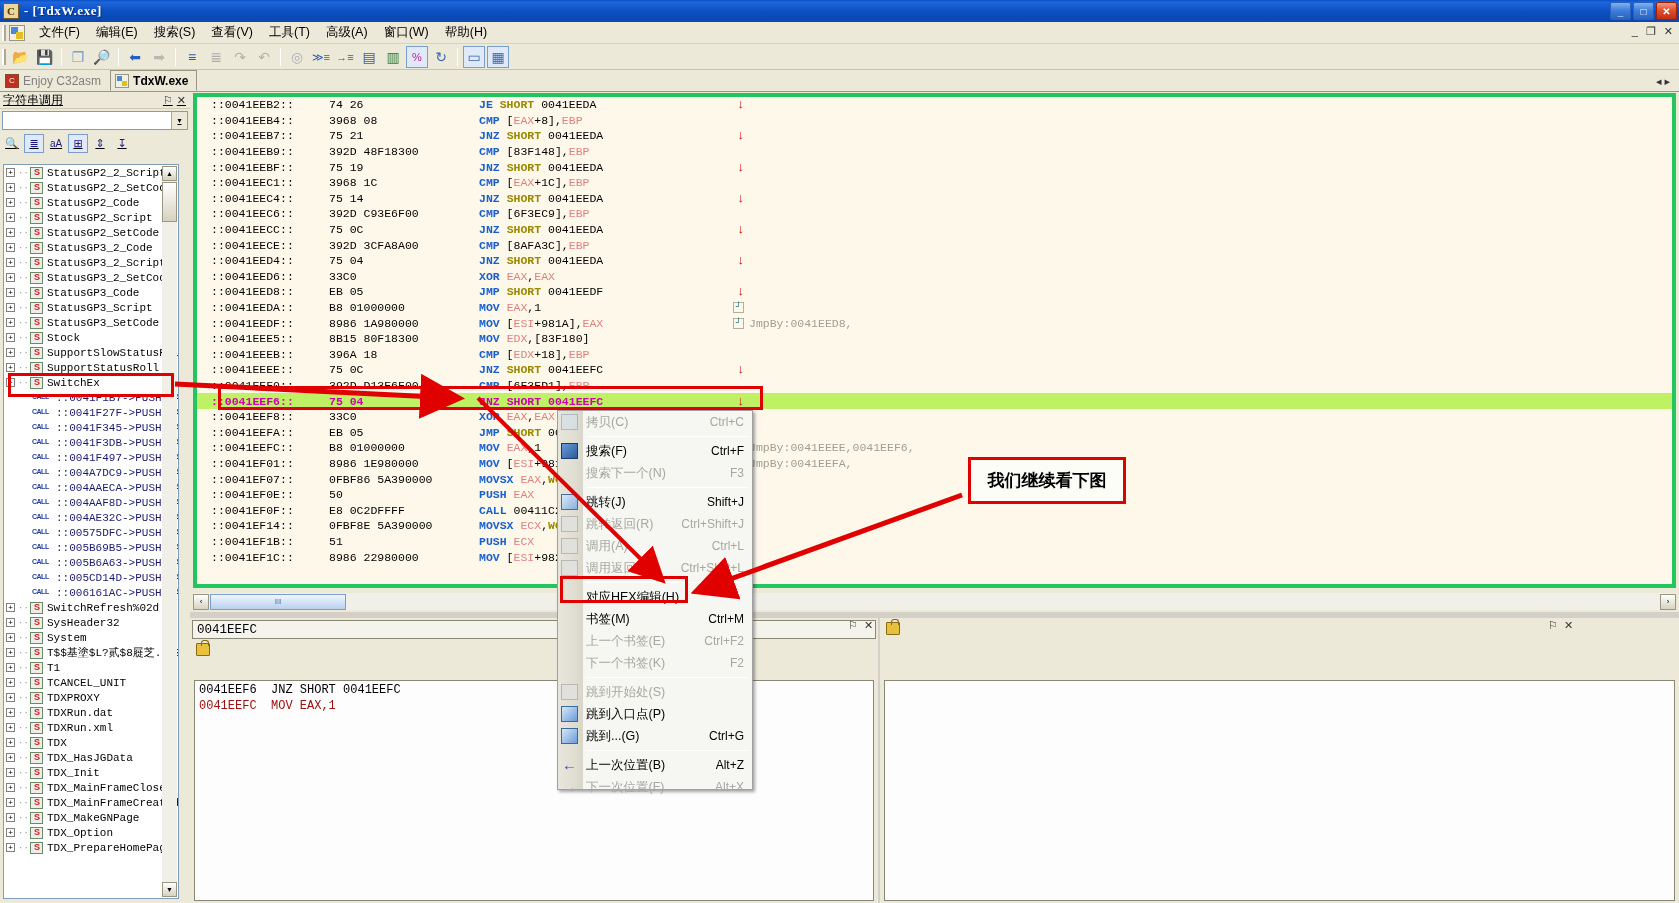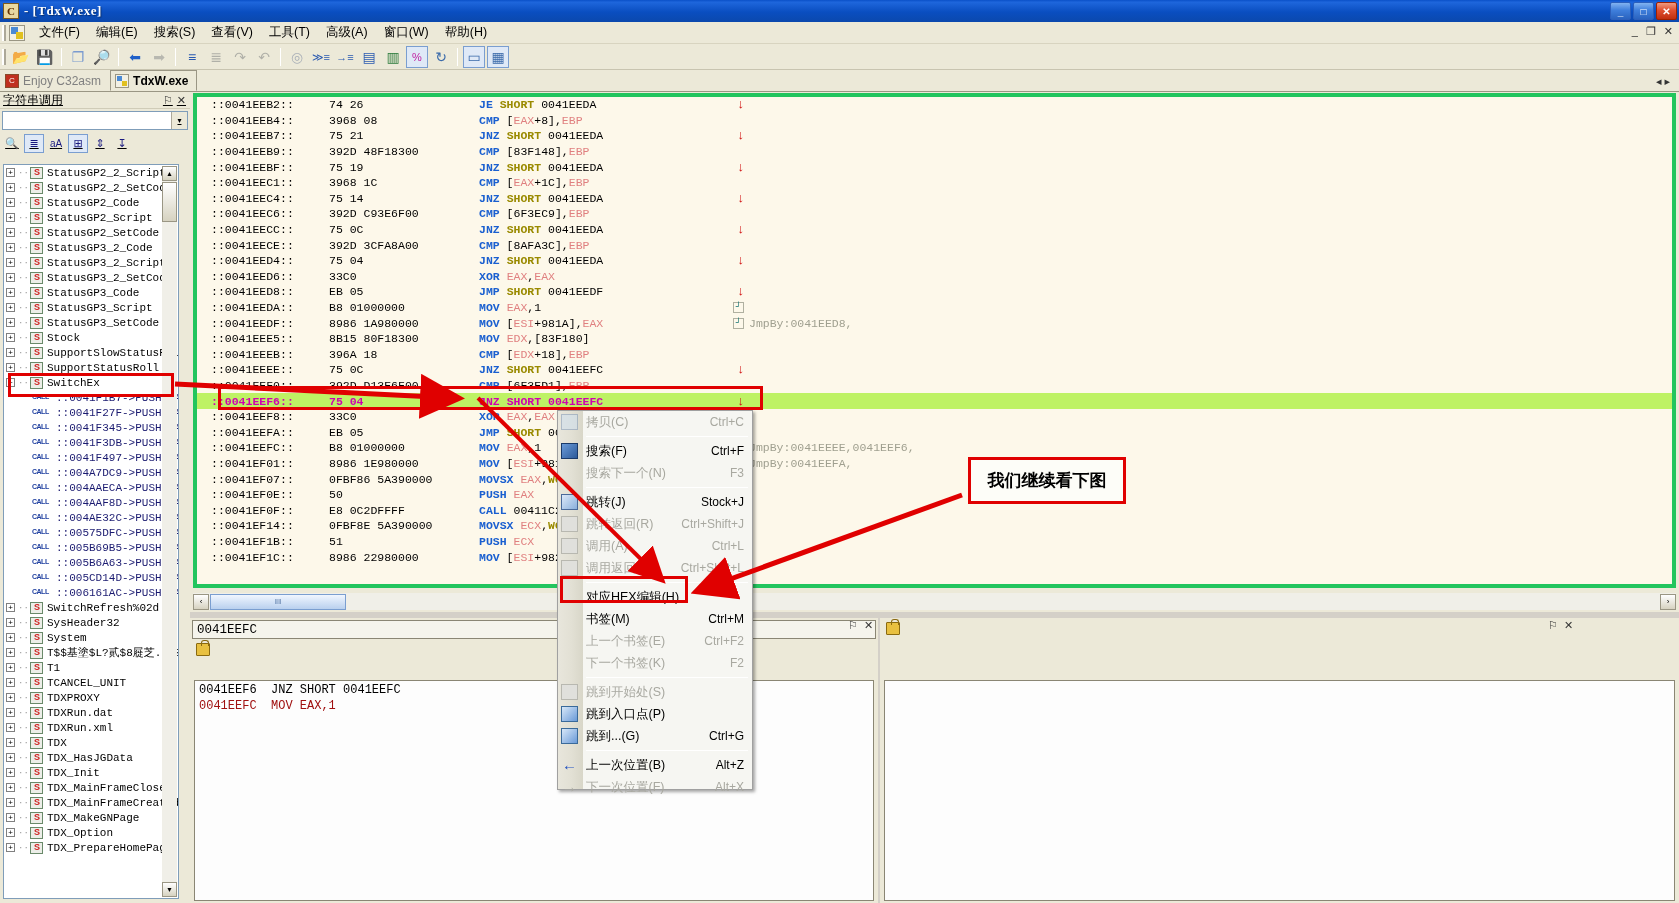--- a/index.html
+++ b/index.html
@@ -702,21 +702,21 @@
         <span class="ci-sc">Ctrl+F</span>
       </div>
       <div class="ci disabled">
         <span>搜索下一个(N)</span>
         <span class="ci-sc">F3</span>
       </div>
       <div class="csep"></div>
       <div class="ci">
         <span class="ci-ico ico-goto"></span>
         <span>跳转(J)</span>
-        <span class="ci-sc">Stock+J</span>
+        <span class="ci-sc">Shift+J</span>
       </div>
       <div class="ci disabled">
         <span class="ci-ico ico-gray"></span>
         <span>跳转返回(R)</span>
         <span class="ci-sc">Ctrl+Shift+J</span>
       </div>
       <div class="ci disabled">
         <span class="ci-ico ico-gray"></span>
         <span>调用(A)</span>
         <span class="ci-sc">Ctrl+L</span>

